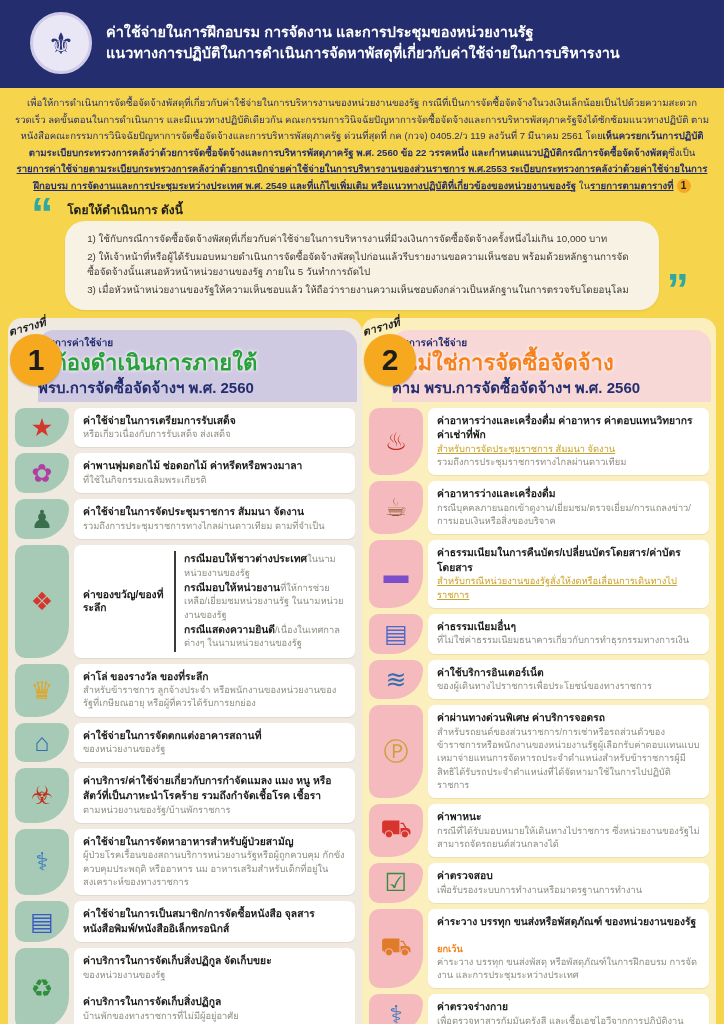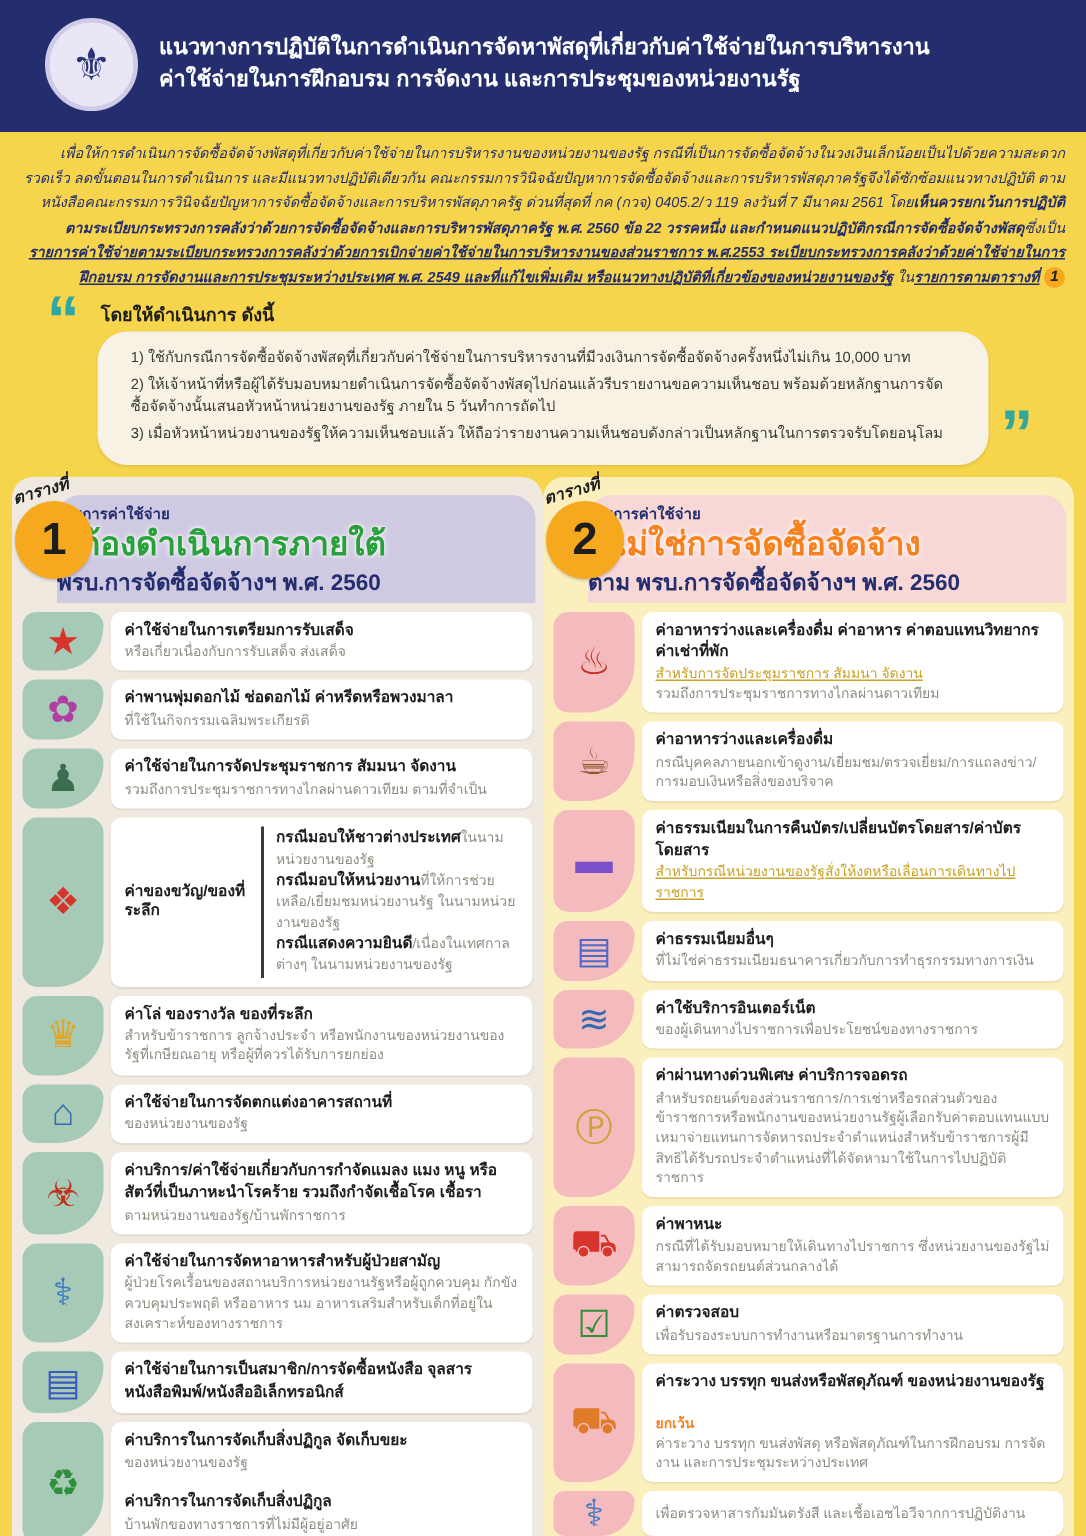--- a/index.html
+++ b/index.html
@@ -8,21 +8,21 @@
     font-family:"Liberation Sans","DejaVu Sans",sans-serif;
     color:#242e6f;position:relative;
   }
   
   .hdr{background:#242e6f;display:flex;align-items:center;gap:14px;padding:10px 18px 12px 30px;height:66px;}
   .seal{width:56px;height:56px;border-radius:50%;background:#e9e7f6;border:3px solid #cfcae8;
         display:flex;align-items:center;justify-content:center;font-size:30px;color:#2b3478;flex:0 0 auto;}
   .hdr-badge{color:#f3c53d;font-size:27px;font-weight:bold;white-space:nowrap;letter-spacing:.5px;}
   .hdr-title{color:#ffffff;font-weight:bold;font-size:14.5px;line-height:1.45;}
   
-  .intro{padding:7px 14px 4px;font-size:9.6px;line-height:1.72;text-align:right;color:#242e6f;font-style:italic;}
+  .intro{padding:7px 14px 4px;font-size:9.6px;line-height:1.72;text-align:center;color:#242e6f;}
   .intro b{font-weight:bold;}
   .intro .u{text-decoration:underline;font-weight:bold;}
   .num-badge{display:inline-flex;width:14px;height:14px;border-radius:50%;background:#f6a91e;color:#222;
              font-weight:bold;font-size:10px;align-items:center;justify-content:center;vertical-align:middle;margin-left:3px;}
   
   .quote-wrap{position:relative;width:82%;margin:2px auto 8px;}
   .q-open{position:absolute;left:-34px;top:-8px;font-size:44px;color:#2fa8a2;font-weight:bold;line-height:1;}
   .q-close{position:absolute;right:-30px;bottom:-2px;font-size:44px;color:#2fa8a2;font-weight:bold;line-height:1;}
   .q-title{font-weight:bold;font-size:12px;color:#1d1d1b;margin:0 0 2px 2px;}
   .q-box{background:#f8f2e4;border-radius:20px;padding:8px 22px 10px;box-shadow:0 1px 2px rgba(0,0,0,.08);}
@@ -63,22 +63,22 @@
   .gift-label{flex:0 0 84px;font-weight:bold;color:#1d1d1b;font-size:10.3px;line-height:1.3;}
   .gift-cases{border-left:2px solid #3a3a36;padding-left:8px;}
   .gift-cases div{margin:1px 0;}
 </style>
 </head>
 <body>
 
 <div class="hdr">
   <div class="seal">⚜</div>
   <div class="hdr-title">
+    <div>ค่าใช้จ่ายในการฝึกอบรม การจัดงาน และการประชุมของหน่วยงานรัฐ</div>
     <div>แนวทางการปฏิบัติในการดำเนินการจัดหาพัสดุที่เกี่ยวกับค่าใช้จ่ายในการบริหารงาน</div>
-    <div>ค่าใช้จ่ายในการฝึกอบรม การจัดงาน และการประชุมของหน่วยงานรัฐ</div>
   </div>
 </div>
 
 <div class="intro" id="intro"><span>เพื่อให้การดำเนินการจัดซื้อจัดจ้างพัสดุที่เกี่ยวกับค่าใช้จ่ายในการบริหารงานของหน่วยงานของรัฐ กรณีที่เป็นการจัดซื้อจัดจ้างในวงเงินเล็กน้อยเป็นไปด้วยความสะดวก รวดเร็ว ลดขั้นตอนในการดำเนินการ และมีแนวทางปฏิบัติเดียวกัน คณะกรรมการวินิจฉัยปัญหาการจัดซื้อจัดจ้างและการบริหารพัสดุภาครัฐจึงได้ซักซ้อมแนวทางปฏิบัติ ตามหนังสือคณะกรรมการวินิจฉัยปัญหาการจัดซื้อจัดจ้างและการบริหารพัสดุภาครัฐ ด่วนที่สุดที่ กค (กวจ) 0405.2/ว 119 ลงวันที่ 7 มีนาคม 2561 โดย</span><b>เห็นควรยกเว้นการปฏิบัติตามระเบียบกระทรวงการคลังว่าด้วยการจัดซื้อจัดจ้างและการบริหารพัสดุภาครัฐ พ.ศ. 2560 ข้อ 22 วรรคหนึ่ง และกำหนดแนวปฏิบัติกรณีการจัดซื้อจัดจ้างพัสดุ</b><span>ซึ่งเป็น</span><span class="u">รายการค่าใช้จ่ายตามระเบียบกระทรวงการคลังว่าด้วยการเบิกจ่ายค่าใช้จ่ายในการบริหารงานของส่วนราชการ พ.ศ.2553 ระเบียบกระทรวงการคลังว่าด้วยค่าใช้จ่ายในการฝึกอบรม การจัดงานและการประชุมระหว่างประเทศ พ.ศ. 2549 และที่แก้ไขเพิ่มเติม หรือแนวทางปฏิบัติที่เกี่ยวข้องของหน่วยงานของรัฐ</span><span> ใน</span><span class="u">รายการตามตารางที่</span><span class="num-badge">1</span></div>
 
 <div class="quote-wrap">
   <span class="q-open">“</span>
   <div class="q-title">โดยให้ดำเนินการ ดังนี้</div>
   <div class="q-box" id="quote-items">
       <div>1) ใช้กับกรณีการจัดซื้อจัดจ้างพัสดุที่เกี่ยวกับค่าใช้จ่ายในการบริหารงานที่มีวงเงินการจัดซื้อจัดจ้างครั้งหนึ่งไม่เกิน 10,000 บาท</div>
@@ -295,19 +295,20 @@
             <br>
             <span class="note">ยกเว้น</span>
             <span> ค่าระวาง บรรทุก ขนส่งพัสดุ หรือพัสดุภัณฑ์ในการฝึกอบรม การจัดงาน และการประชุมระหว่างประเทศ</span>
           </div>
         </div>
         <div class="row">
           <div class="chip chip-pink">
             <span style="color: rgb(59, 121, 194);">⚕</span>
           </div>
           <div class="card">
+            <b>ค่าตรวจร่างกาย</b> 
             <span>เพื่อตรวจหาสารกัมมันตรังสี และเชื้อเอชไอวีจากการปฏิบัติงาน</span>
           </div>
         </div>
       </div>
   </div>
 
 </div>
 
 </body></html>

